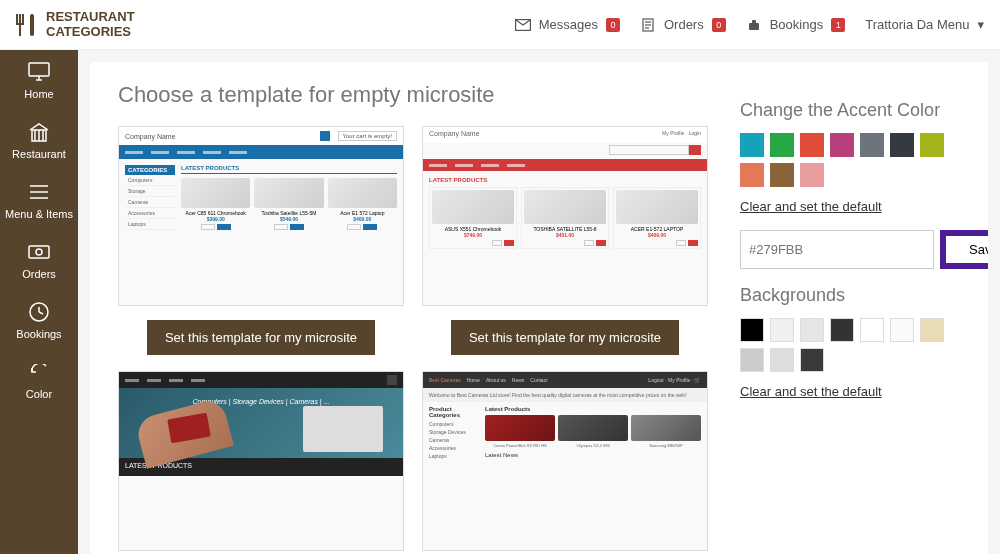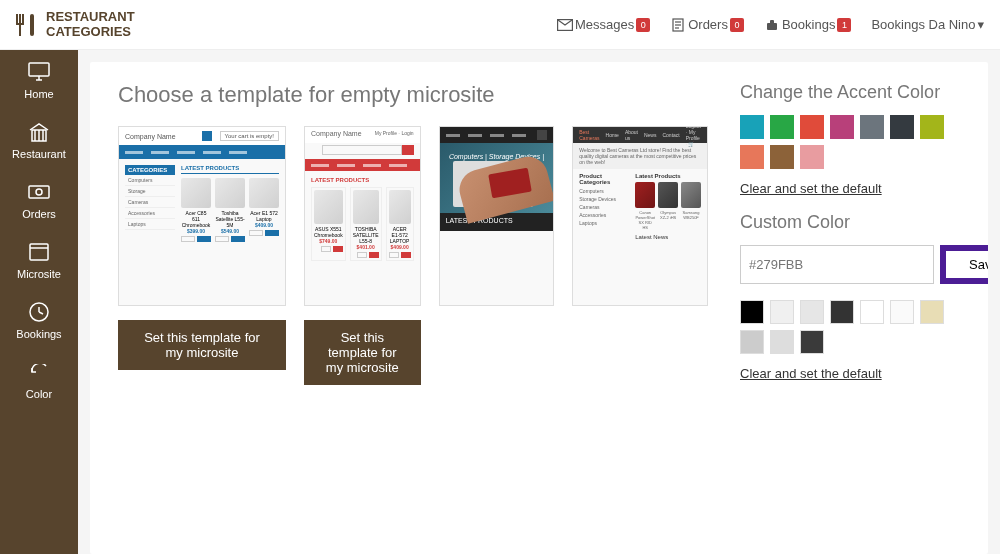--- a/index.html
+++ b/index.html
@@ -2,37 +2,37 @@
 <html><head>
 <meta charset="utf-8">
 <style>
 * { margin: 0; padding: 0; box-sizing: border-box; }
 body { font-family: -apple-system, BlinkMacSystemFont, "Segoe UI", Arial, sans-serif; background: #f5f5f5; width: 1000px; height: 554px; overflow: hidden; }
 
 .header { height: 50px; background: #fff; display: flex; align-items: center; padding: 0 16px; border-bottom: 1px solid #eee; }
 .logo { display: flex; align-items: center; gap: 8px; color: #57442d; font-weight: 600; font-size: 13px; line-height: 1.1; }
 .logo-icon { font-size: 22px; }
 .header-right { margin-left: auto; display: flex; align-items: center; gap: 20px; font-size: 13px; color: #555; }
-.header-item { display: flex; align-items: center; gap: 2px; cursor: pointer; }
+.header-item { display: flex; align-items: center; gap: 8px; cursor: pointer; }
 .badge { display: inline-block; min-width: 14px; height: 14px; background: #d13a3a; color: #fff; font-size: 9px; line-height: 14px; text-align: center; border-radius: 2px; padding: 0 2px; }
 .icon-sm { width: 16px; height: 16px; display: inline-flex; align-items: center; justify-content: center; }
 
 .layout { display: flex; height: calc(100% - 50px); }
 .sidebar { width: 78px; background: #57442d; color: #fff; display: flex; flex-direction: column; }
 .side-item { display: flex; flex-direction: column; align-items: center; justify-content: center; padding: 10px 4px; font-size: 11px; text-align: center; cursor: pointer; gap: 4px; min-height: 58px; }
 .side-icon { width: 24px; height: 24px; display: flex; align-items: center; justify-content: center; }
 
 .content { flex: 1; background: #fff; margin: 12px 12px 0 12px; border-radius: 2px; overflow-y: auto; padding: 20px 28px; display: flex; gap: 32px; }
 .main-col { flex: 1; }
-.side-col { width: 220px; }
+.side-col { width: 220px; margin-top: 18px; }
 
 h1 { font-size: 22px; color: #777; font-weight: 400; margin-bottom: 18px; }
 h2 { font-size: 18px; color: #777; font-weight: 400; margin-bottom: 12px; }
 
-.templates { display: grid; grid-template-columns: 1fr 1fr 1fr 1fr; gap: 16px 18px; margin-top: 13px; }
+.templates { display: grid; grid-template-columns: 1fr 1fr; gap: 16px 18px; margin-top: 13px; }
 .template-card { display: flex; flex-direction: column; align-items: center; gap: 14px; }
 .tpl-preview { width: 100%; height: 180px; border: 1px solid #ddd; background: #f9f9f9; overflow: hidden; position: relative; }
 .tpl-btn { background: #57442d; color: #fff; border: none; padding: 10px 18px; font-size: 13px; cursor: pointer; }
 
 
 .tpl1-top { height: 18px; background: #fff; display: flex; align-items: center; padding: 0 6px; font-size: 7px; color: #555; }
 .tpl1-search { margin-left: auto; display: flex; gap: 4px; align-items: center; }
 .tpl1-search .sq { width: 10px; height: 10px; background: #1a6fa8; }
 .tpl1-cart { font-size: 6px; padding: 1px 4px; border: 1px solid #ccc; margin-left: 4px; }
 .tpl1-nav { height: 14px; background: #1a6fa8; display:flex; gap:8px; padding: 0 6px; align-items:center;}
@@ -153,21 +153,21 @@
       <span class="icon-sm">
           <svg width="14" height="12" viewBox="0 0 14 12" fill="#555">
             <rect x="2" y="4" width="10" height="7" rx="1"></rect>
             <rect x="5" y="1" width="4" height="4" rx="1"></rect>
           </svg>
         </span>
       <span>Bookings</span>
       <span class="badge">1</span>
     </div>
     <div class="header-item">
-      <span>Bookings Da Nino</span>
+      <span>Trattoria Da Menu</span>
       <span>▾</span>
     </div>
   </div>
 </div>
 
 <div class="layout">
   <div class="sidebar">
     <div class="side-item">
       <span class="side-icon">
           <svg width="24" height="22" viewBox="0 0 24 22" fill="none" stroke="#fff" stroke-width="1.5">
@@ -185,35 +185,36 @@
             <rect x="5" y="9" width="14" height="11"></rect>
             <line x1="8" y1="9" x2="8" y2="20"></line>
             <line x1="12" y1="9" x2="12" y2="20"></line>
             <line x1="16" y1="9" x2="16" y2="20"></line>
           </svg>
         </span>
       <span>Restaurant</span>
     </div>
     <div class="side-item">
       <span class="side-icon">
+          <svg width="22" height="18" viewBox="0 0 22 18" fill="none" stroke="#fff" stroke-width="1.5">
+            <line x1="2" y1="3" x2="20" y2="3"></line>
+            <line x1="2" y1="9" x2="20" y2="9"></line>
+            <line x1="2" y1="15" x2="20" y2="15"></line>
+          </svg>
+        </span>
+      <span>Menu &amp; Items</span>
+    </div>
+    <div class="side-item">
+      <span class="side-icon">
           <svg width="24" height="18" viewBox="0 0 24 18" fill="none" stroke="#fff" stroke-width="1.5">
             <rect x="2" y="3" width="20" height="12" rx="1"></rect>
             <circle cx="12" cy="9" r="3"></circle>
           </svg>
         </span>
       <span>Orders</span>
-    </div>
-    <div class="side-item">
-      <span class="side-icon">
-          <svg width="22" height="20" viewBox="0 0 22 20" fill="none" stroke="#fff" stroke-width="1.5">
-            <rect x="2" y="2" width="18" height="16" rx="1"></rect>
-            <line x1="2" y1="6" x2="20" y2="6"></line>
-          </svg>
-        </span>
-      <span>Microsite</span>
     </div>
     <div class="side-item">
       <span class="side-icon">
           <svg width="22" height="22" viewBox="0 0 22 22" fill="none" stroke="#fff" stroke-width="1.5">
             <circle cx="11" cy="11" r="9"></circle>
             <line x1="11" y1="6" x2="11" y2="11"></line>
             <line x1="11" y1="11" x2="15" y2="13"></line>
           </svg>
         </span>
       <span>Bookings</span>
@@ -419,26 +420,26 @@
           <div class="swatch" style="background: rgb(184, 64, 122);"></div>
           <div class="swatch" style="background: rgb(108, 117, 125);"></div>
           <div class="swatch" style="background: rgb(52, 58, 64);"></div>
           <div class="swatch" style="background: rgb(163, 181, 26);"></div>
           <div class="swatch" style="background: rgb(231, 119, 90);"></div>
           <div class="swatch" style="background: rgb(140, 98, 57);"></div>
           <div class="swatch" style="background: rgb(232, 156, 160);"></div>
         </div>
       <a class="clear-link">Clear and set the default</a>
 
-      <h2>Custom Color</h2>
       <div class="color-row">
         <input class="color-input" placeholder="#279FBB" style="">
         <button class="save-btn">Save</button>
       </div>
 
+      <h2>Backgrounds</h2>
       <div class="bg-swatches" id="bg-swatches">
           <div class="bg-swatch" style="background: rgb(0, 0, 0);"></div>
           <div class="bg-swatch" style="background: rgb(240, 240, 240);"></div>
           <div class="bg-swatch" style="background: rgb(230, 230, 230);"></div>
           <div class="bg-swatch" style="background: rgb(51, 51, 51);"></div>
           <div class="bg-swatch" style="background: rgb(255, 255, 255);"></div>
           <div class="bg-swatch" style="background: rgb(250, 250, 250);"></div>
           <div class="bg-swatch" style="background: rgb(232, 221, 181);"></div>
           <div class="bg-swatch" style="background: rgb(204, 204, 204);"></div>
           <div class="bg-swatch" style="background: rgb(221, 221, 221);"></div>

